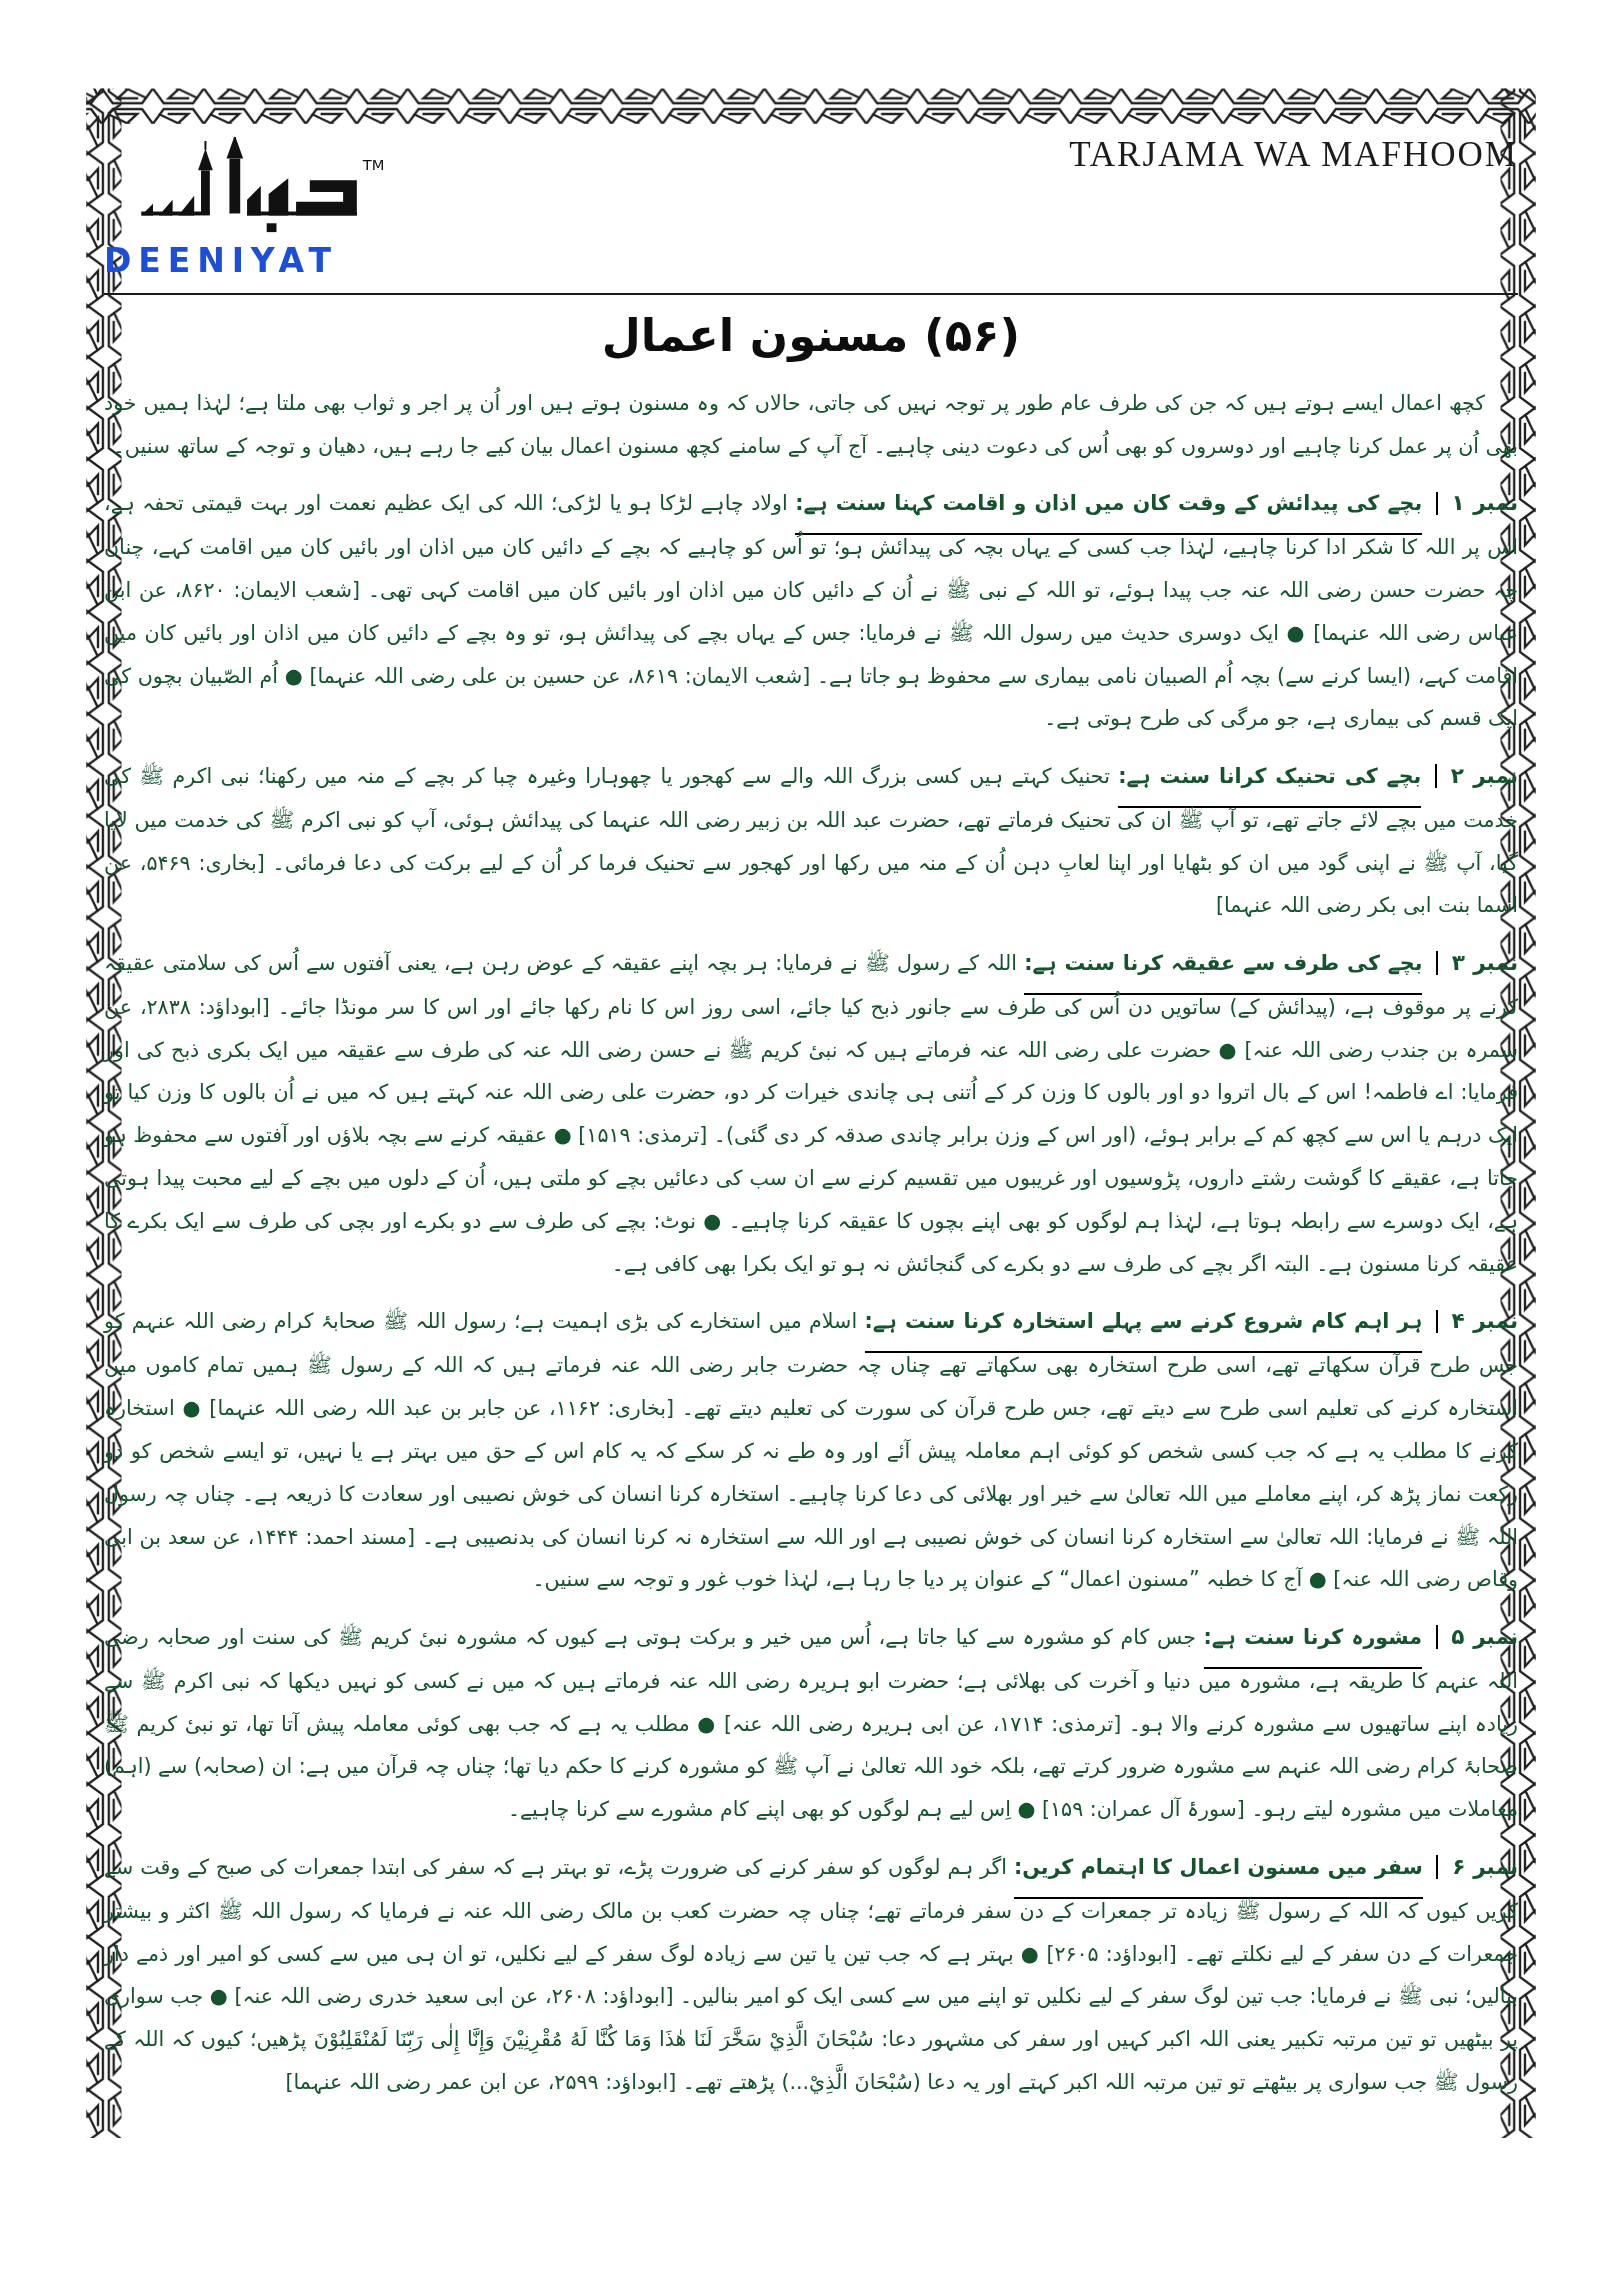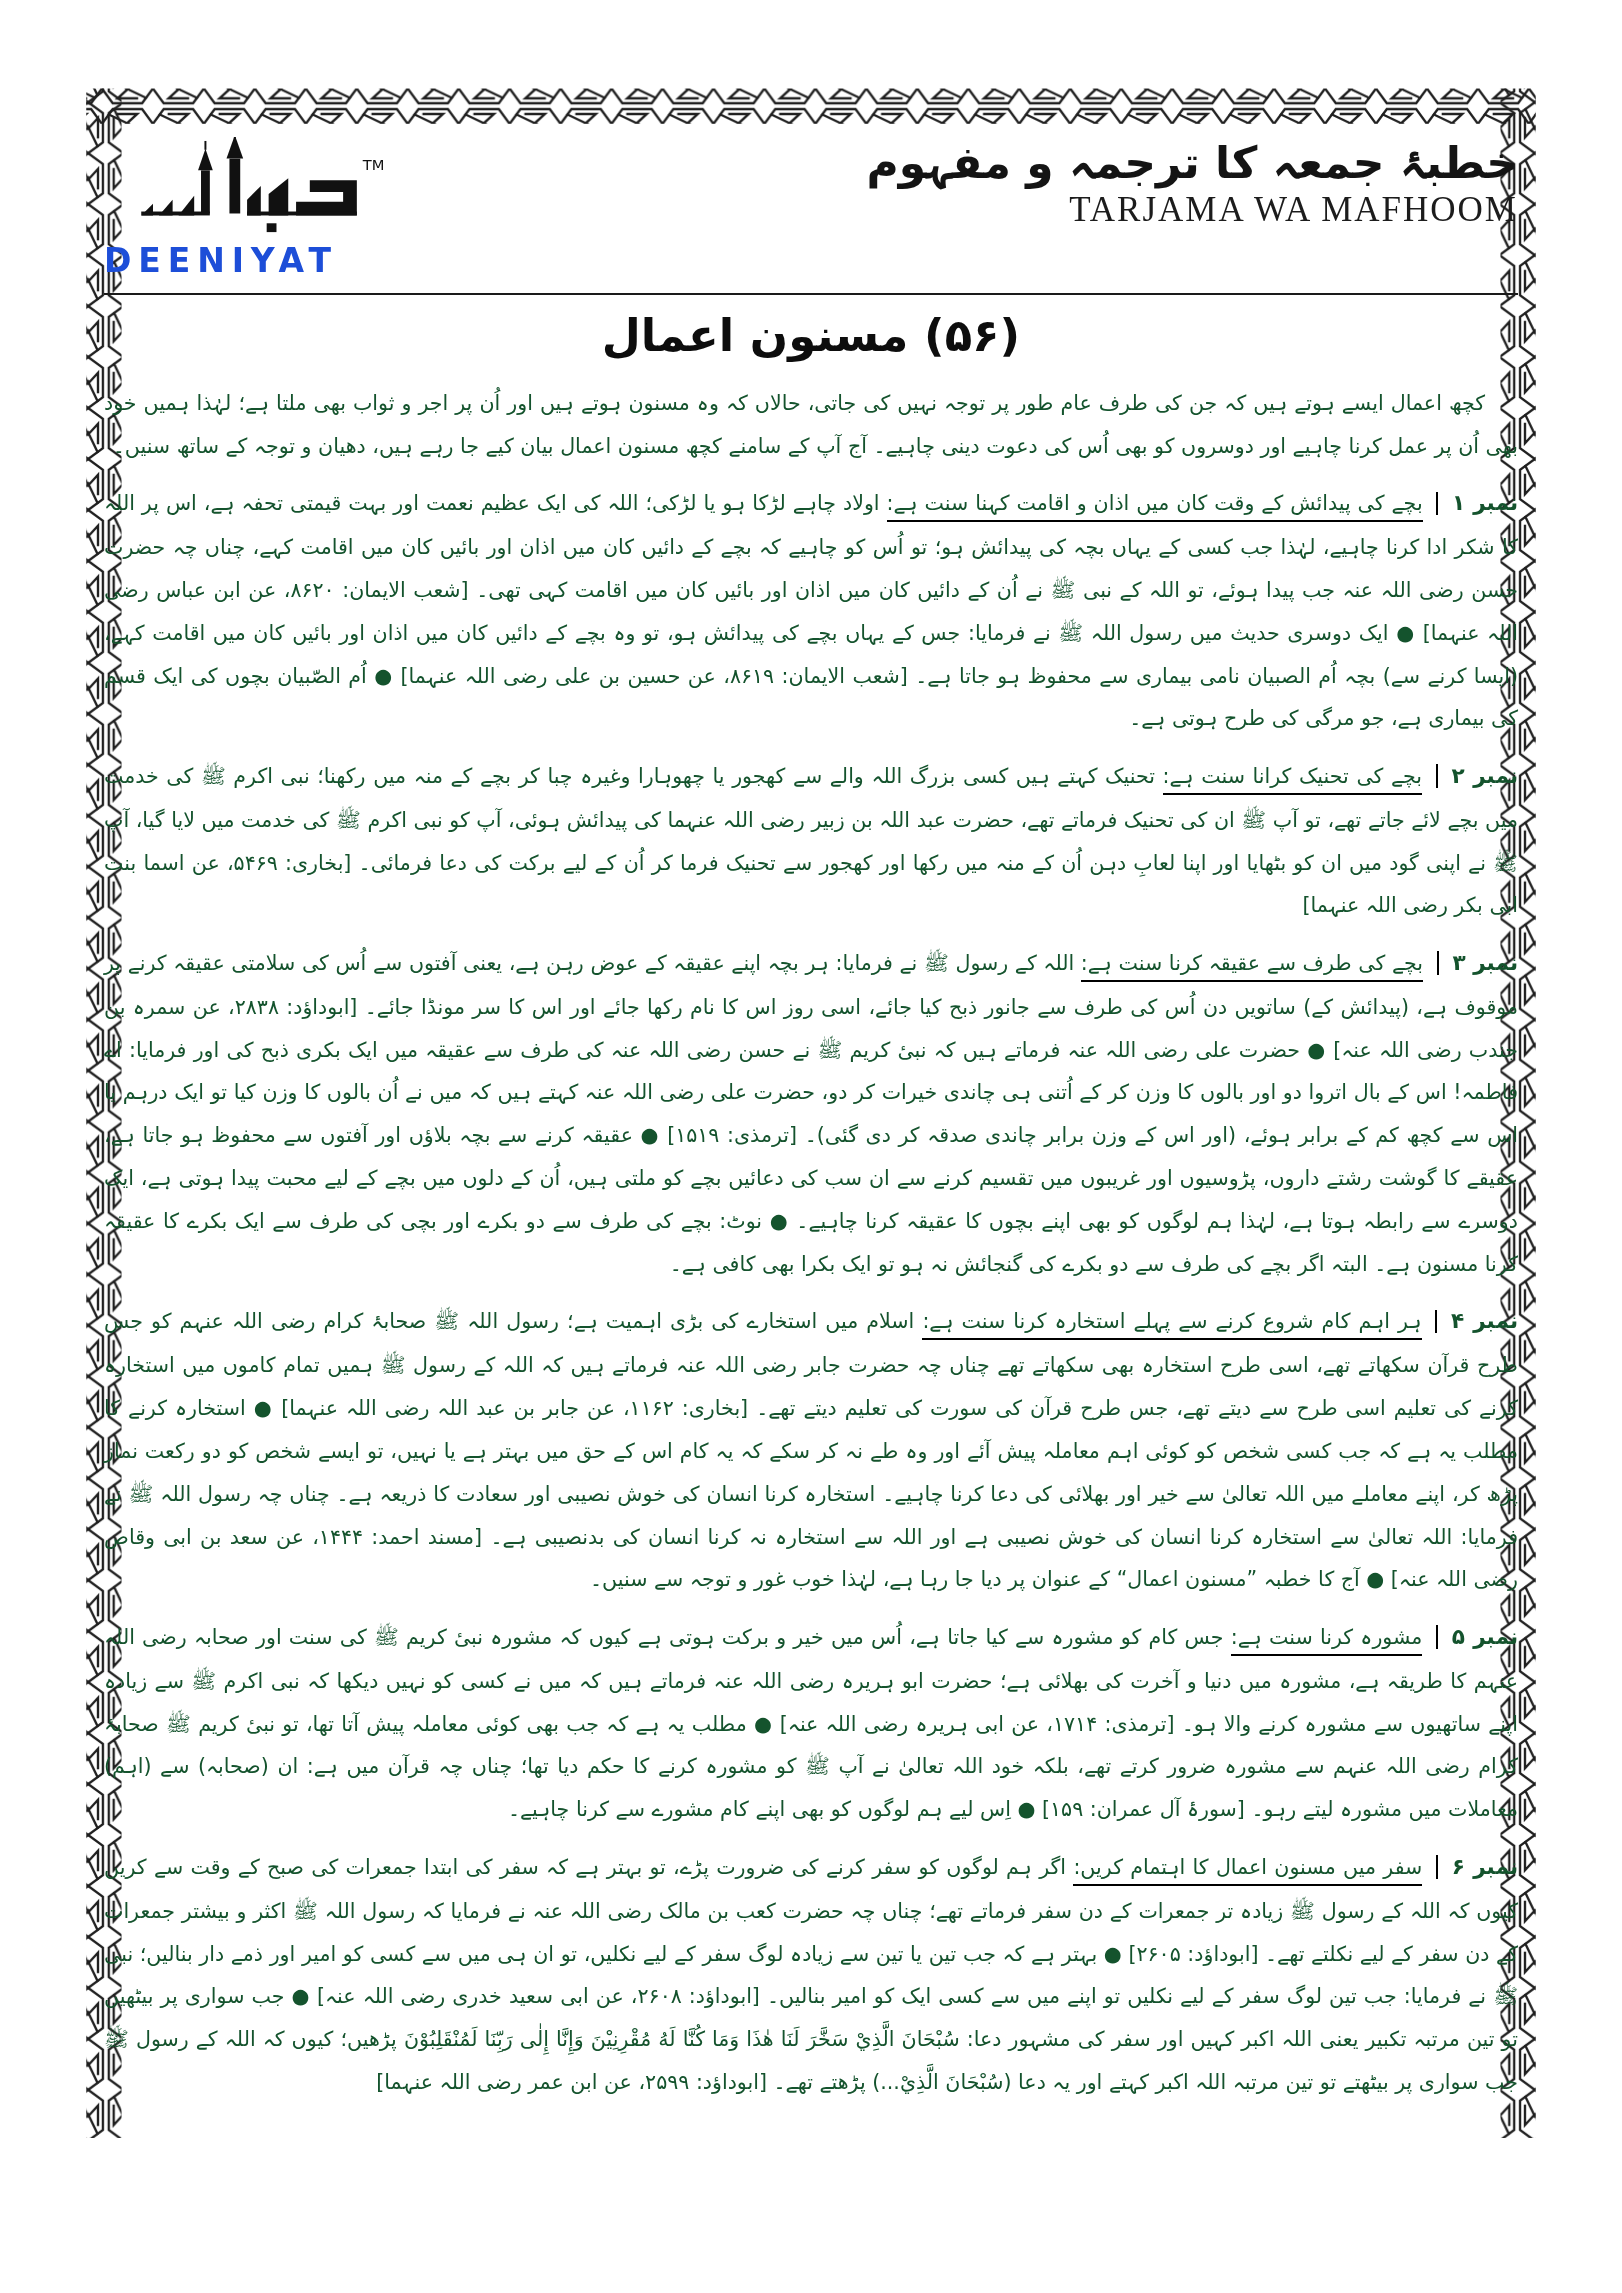--- a/index.html
+++ b/index.html
@@ -19,21 +19,21 @@
             letter-spacing:2px;color:#1c1c1c;}
   .header-rule{border:none;border-top:2.9px solid #1a1a1a;margin:13.7px 0 3.9px 0;}
   
   .article{direction:rtl;}
   .article-title{text-align:center;font-size:45px;font-weight:bold;margin:13.7px 0 19.6px 0;color:#0d0d0d;}
   .para{font-size:20.6px;line-height:2.08;text-align:justify;margin:0 0 13.7px 0;color:#14532d;}
   .para.intro{text-indent:33px;}
   .sec-num{font-weight:bold;font-size:21.6px;}
   .sec-sep{display:inline-block;width:0;height:23.5px;border-left:2px solid #000;
            margin:0 13.7px;vertical-align:-4.9px;}
-  .sec-head{font-weight:normal;border-bottom:2.5px solid #000;padding-bottom:5px;}
+  .sec-head{font-weight:bold;border-bottom:2.5px solid #000;padding-bottom:18px;}
   .page-number{position:absolute;left:59px;top:2217px;font-size:32px;color:#4c1d95;direction:rtl;}
 </style>
 </head>
 <body>
 
 <div class="page">
 
   <svg class="border-svg" width="1622" height="2294" viewBox="0 0 1655 2340" aria-hidden="true">
     <defs>
       <pattern id="chainH" width="52" height="36" patternUnits="userSpaceOnUse">
@@ -81,21 +81,20 @@
             <polygon points="56,80 70,64 70,80"></polygon>
             <polygon points="38,80 50,68 50,80"></polygon>
             <rect x="38" y="76" width="70" height="4"></rect>
           </g>
           <text x="264" y="34" font-size="15" font-family="DejaVu Sans, sans-serif" fill="#111">TM</text>
         </svg>
         <div class="brand-latin">DEENIYAT</div>
       </div>
 
       <div class="title-block">
-        <div class="title-urdu">خطبۂ جمعہ کا ترجمہ و مفہوم</div>
         <div class="title-en">TARJAMA WA MAFHOOM</div>
       </div>
     </div>
 
     <hr class="header-rule">
 
     <div class="article">
       <div class="article-title">(۵۶) مسنون اعمال</div>
 
       <p class="para intro">کچھ اعمال ایسے ہوتے ہیں کہ جن کی طرف عام طور پر توجہ نہیں کی جاتی، حالاں کہ وہ مسنون ہوتے ہیں اور اُن پر اجر و ثواب بھی ملتا ہے؛ لہٰذا ہمیں خود بھی اُن پر عمل کرنا چاہیے اور دوسروں کو بھی اُس کی دعوت دینی چاہیے۔ آج آپ کے سامنے کچھ مسنون اعمال بیان کیے جا رہے ہیں، دھیان و توجہ کے ساتھ سنیں۔</p>

